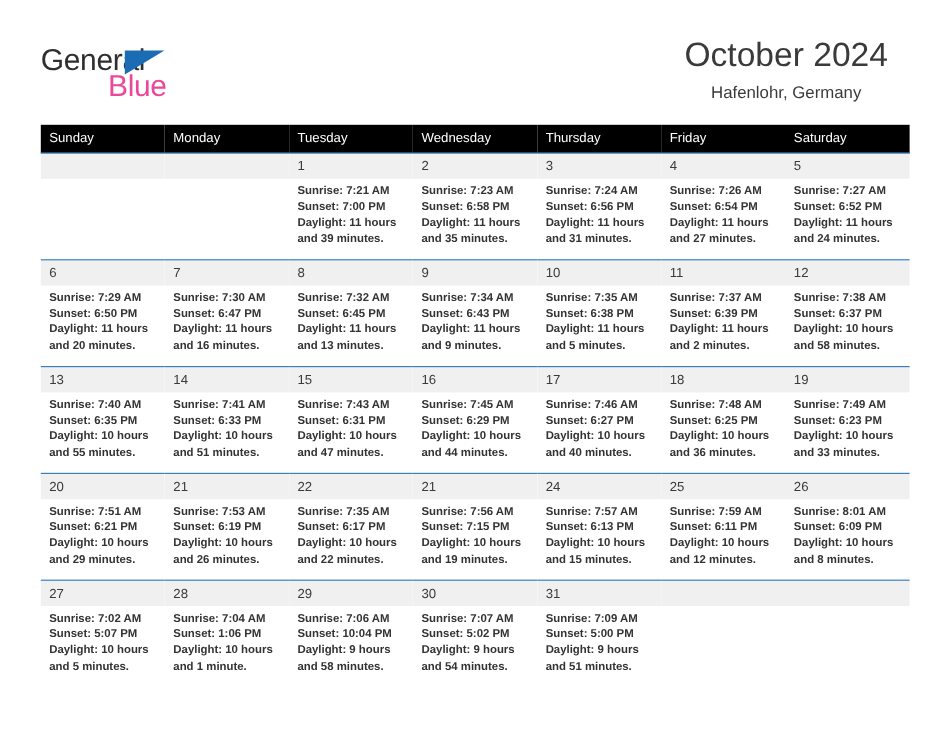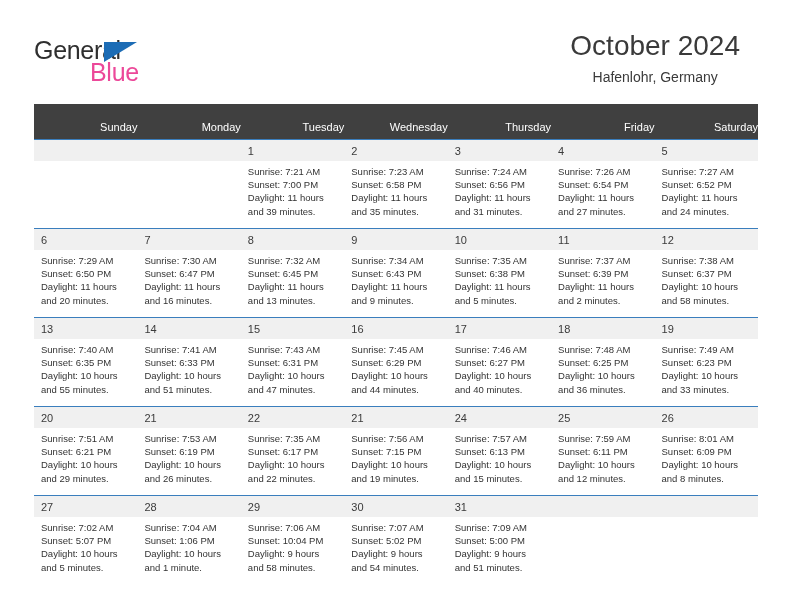--- a/index.html
+++ b/index.html
@@ -89,26 +89,26 @@
     position: absolute;
     left: 34px;
     top: 104px;
     width: 724px;
     border-collapse: collapse;
     table-layout: fixed;
   }
   .calendar col { width: 103.43px; }
 
   .calendar thead th {
-    background: #404040;
+    background: #000000;
     color: #ffffff;
     font-size: 11px;
     font-weight: normal;
-    text-align: right;
-    padding: 17px 0 5px 7px;
+    text-align: left;
+    padding: 5px 0 5px 7px;
     height: 11px;
     line-height: 13px;
   }
 
   .calendar tbody tr {
     height: 88px;
   }
   .calendar tbody td {
     vertical-align: top;
     padding: 0;
@@ -131,20 +131,21 @@
     height: 12px;
   }
   .daynum.blank {
     color: transparent;
   }
   .cell-body {
     padding: 4px 6px 0 7px;
     font-size: 9.5px;
     line-height: 13.2px;
     color: #333333;
+    font-weight: bold;
   }
   .cell-body div {
     white-space: nowrap;
   }
 </style>
 </head>
 <body>
 
 <div class="page">
 

